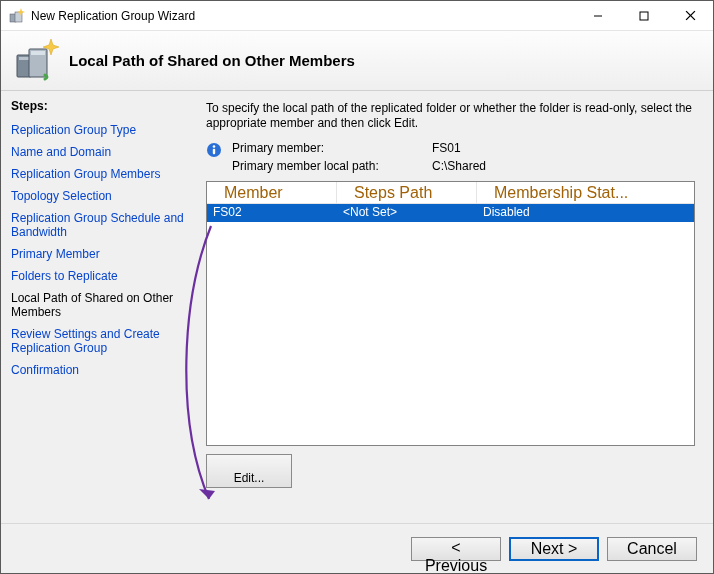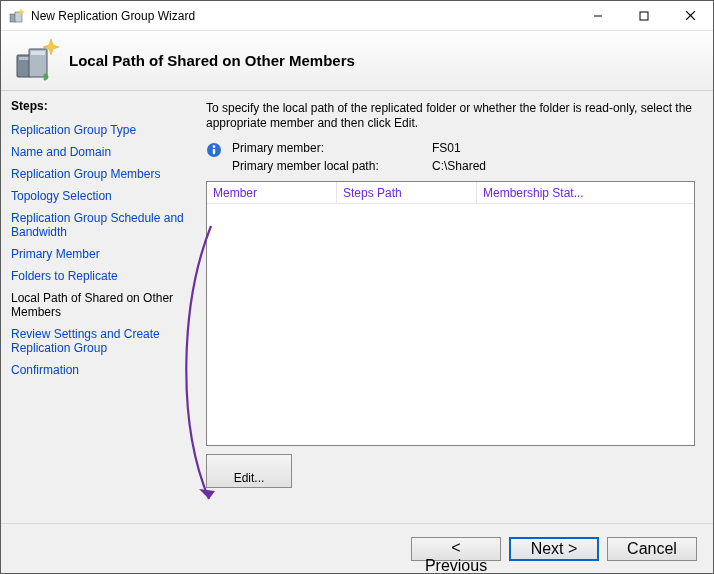--- a/index.html
+++ b/index.html
@@ -88,23 +88,23 @@
     overflow: hidden;
   }
   .grid-head {
     display: flex;
     height: 22px;
     background: #fff;
     border-bottom: 1px solid #e5e5e5;
   }
   .col {
     display: flex; align-items: center;
-    padding: 0 6px;
+    padding: 0 17px;
     border-right: 1px solid #e5e5e5;
-    font-size: 12px; color: #6d28d9;
+    font-size: 16px; color: #a16207;
     position: relative;
     white-space: nowrap; overflow: hidden; text-overflow: ellipsis;
   }
   .col:last-child { border-right: none; }
   .c1 { width: 130px; }
   .c2 { width: 140px; }
   .c3 { flex: 1; }
   .grid-row {
     display: flex; height: 18px;
   }
@@ -226,20 +226,25 @@
       </div>
     </div>
 
 
     <div class="table-wrap">
       <div class="grid-head">
         <div class="col c1">Member</div>
         <div class="col c2">Steps Path</div>
         <div class="col c3">Membership Stat...</div>
       </div>
+      <div class="grid-row selected">
+        <div class="cell c1">FS02</div>
+        <div class="cell c2">&lt;Not Set&gt;</div>
+        <div class="cell c3">Disabled</div>
+      </div>
     </div>
 
     <button class="edit-btn">Edit...</button>
   </div>
 </div>
 
 <div class="footer">
   <button class="nav-btn">&lt; Previous</button>
   <button class="nav-btn primary">Next &gt;</button>
   <button class="nav-btn">Cancel</button>

